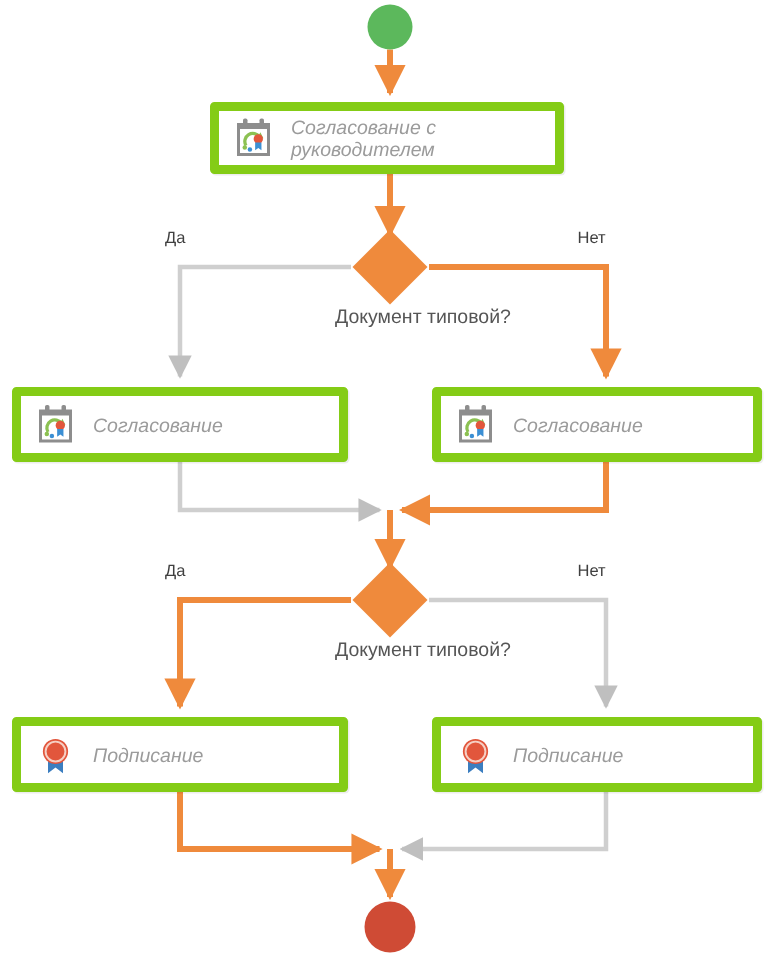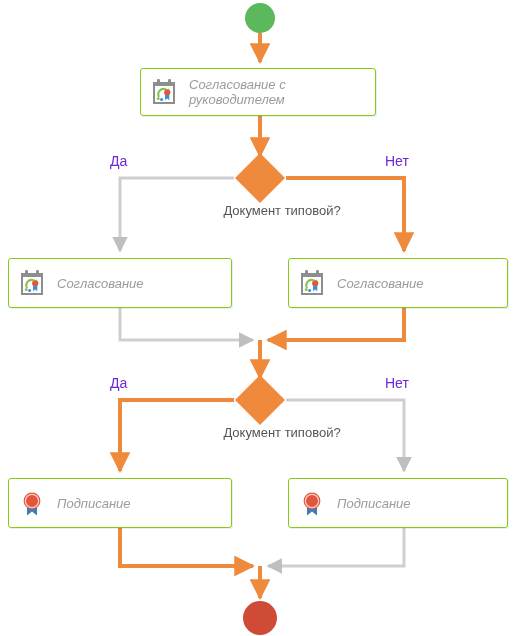--- a/index.html
+++ b/index.html
@@ -19,21 +19,21 @@
   .node{position:absolute;box-sizing:border-box;}
 
   .evt{
     border-radius:50%;
   }
   .evt-start{background:#5cb85c;}
   .evt-end{background:#cf4b35;}
 
   .task{
     background:#ffffff;
-    border:1px solid #84cc16;
+    border:6px solid #84cc16;
     border-radius:3px;
     box-shadow:1px 1px 0 rgba(0,0,0,0.07);
     display:flex;
     align-items:center;
     padding:0 10px;
   }
   .task .ico{
     flex:0 0 auto;
     width:26px;height:28px;
     margin-right:12px;
@@ -49,22 +49,22 @@
 
   
   .ico-cal{display:block;}
   
   .ico-medal{display:block;}
 
   .gw{position:absolute;}
 
   .edge-label{
     position:absolute;
-    font-size:14px;
-    color:#6d28d9;
+    font-size:11px;
+    color:#404040;
     white-space:nowrap;
   }
   .gw-caption{
     position:absolute;
     font-size:13px;
     color:#555555;
     white-space:nowrap;
     text-align:center;
     padding-left:24px;
   }

